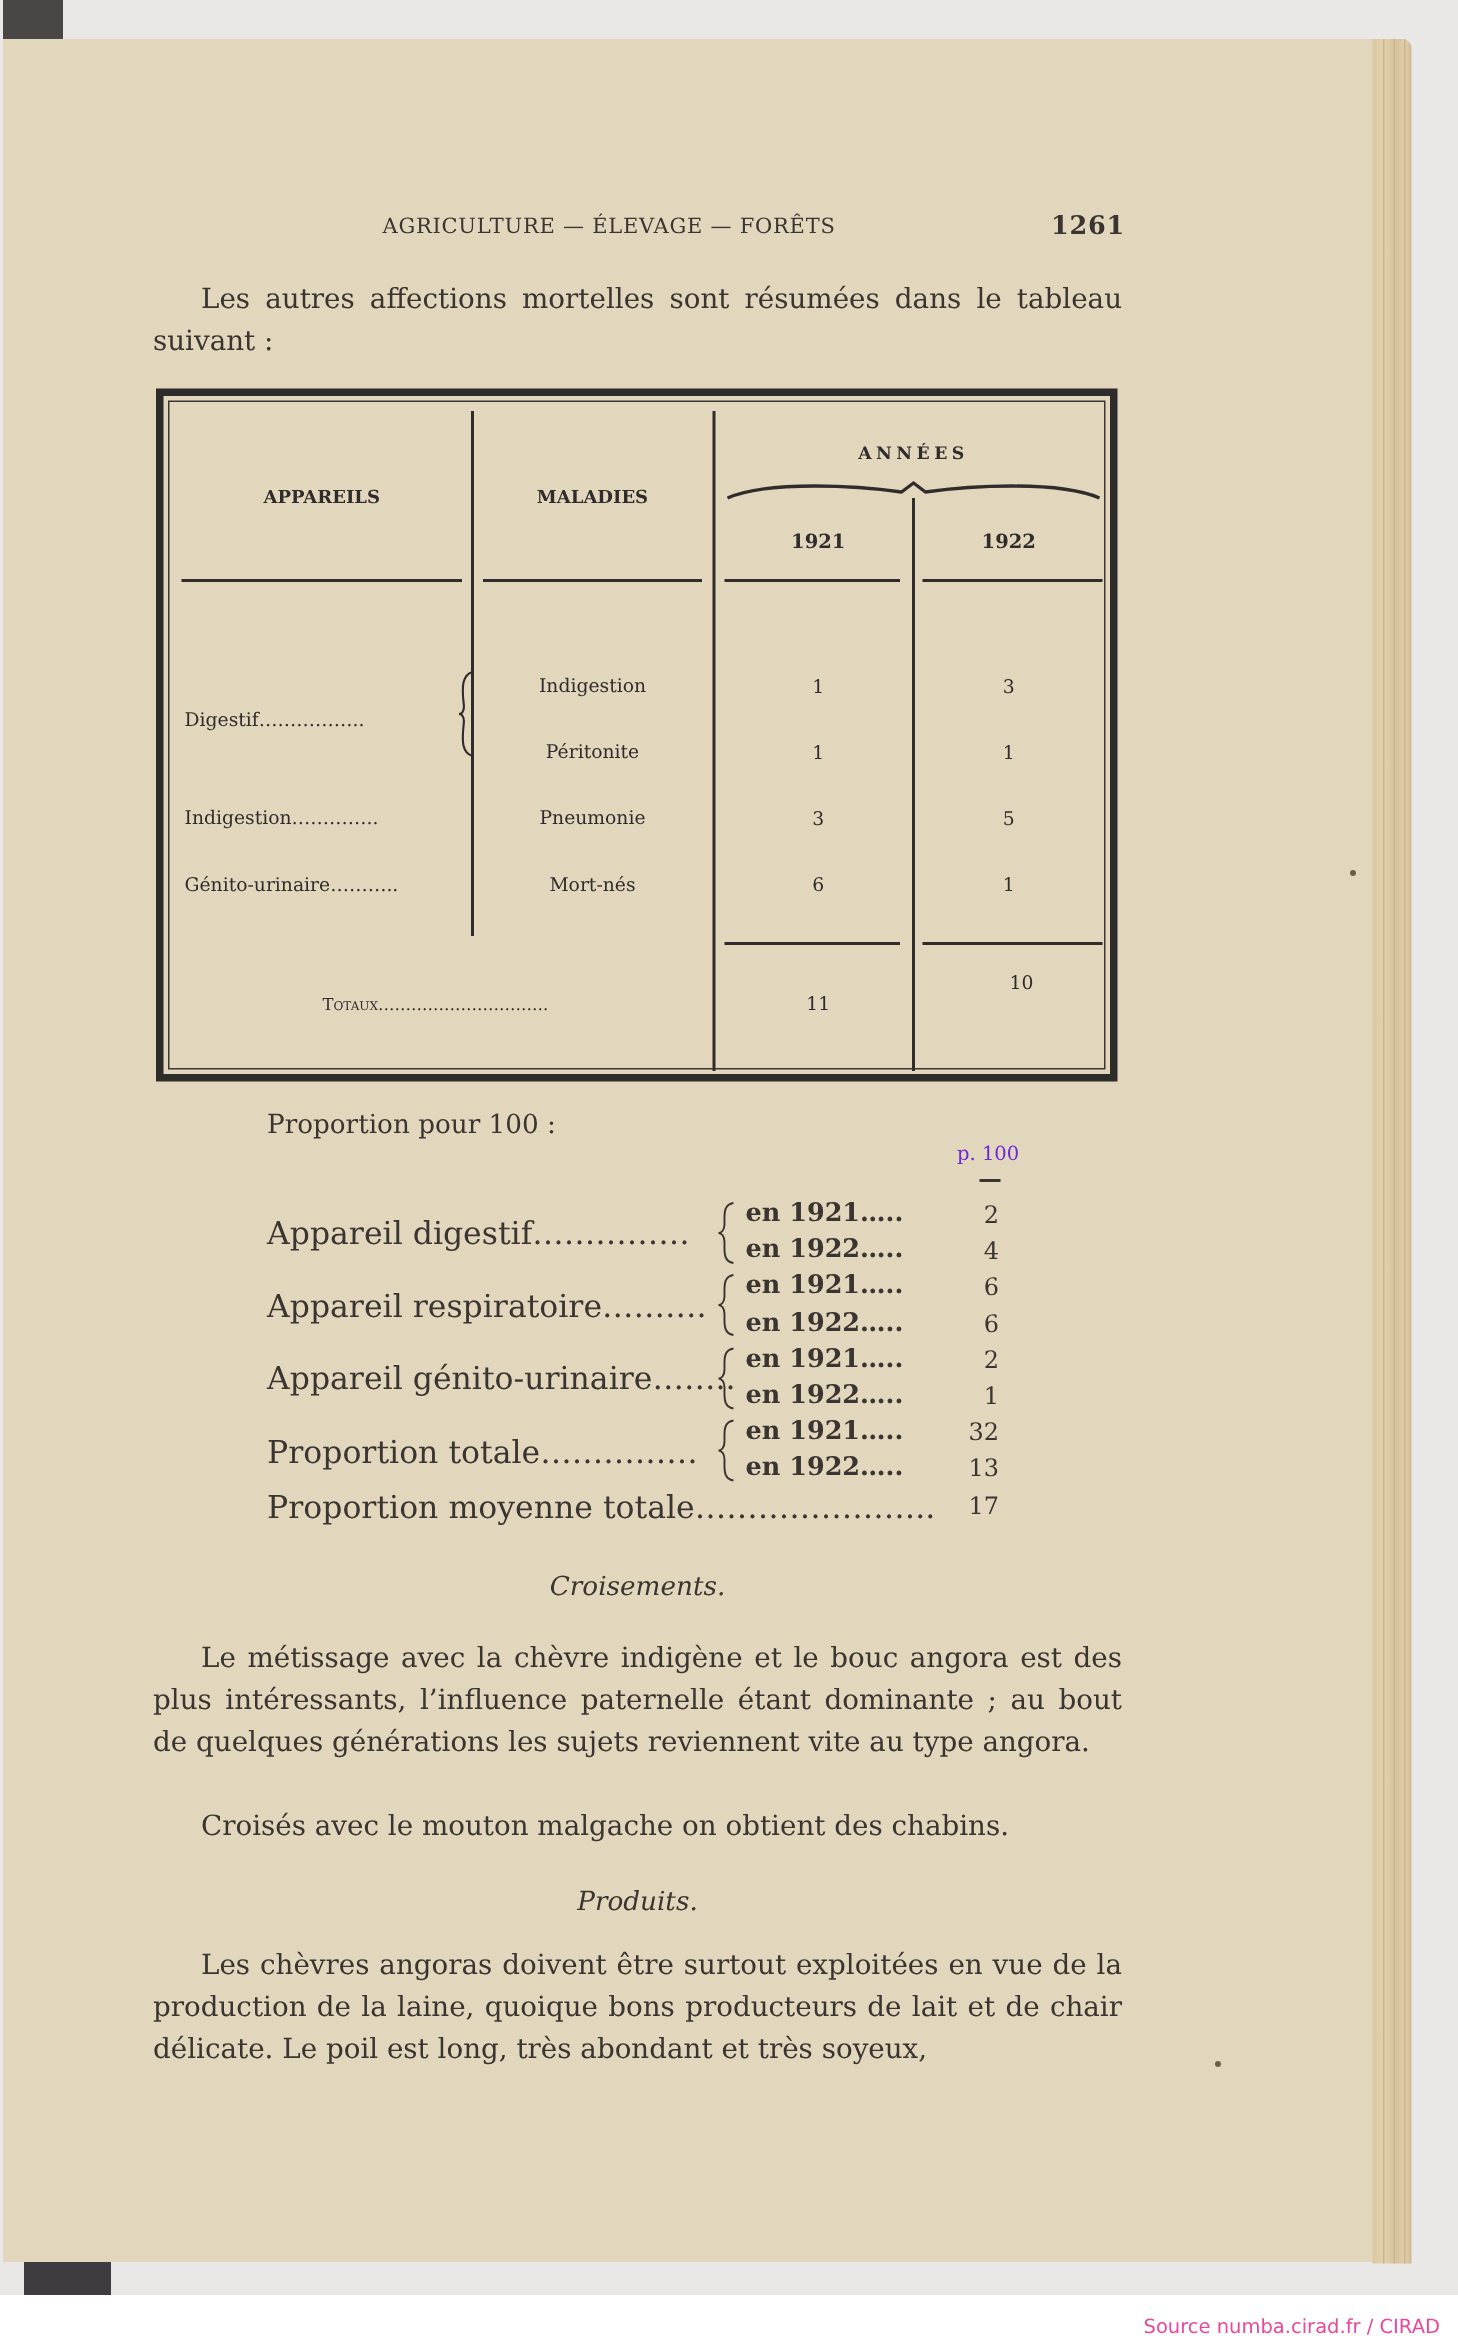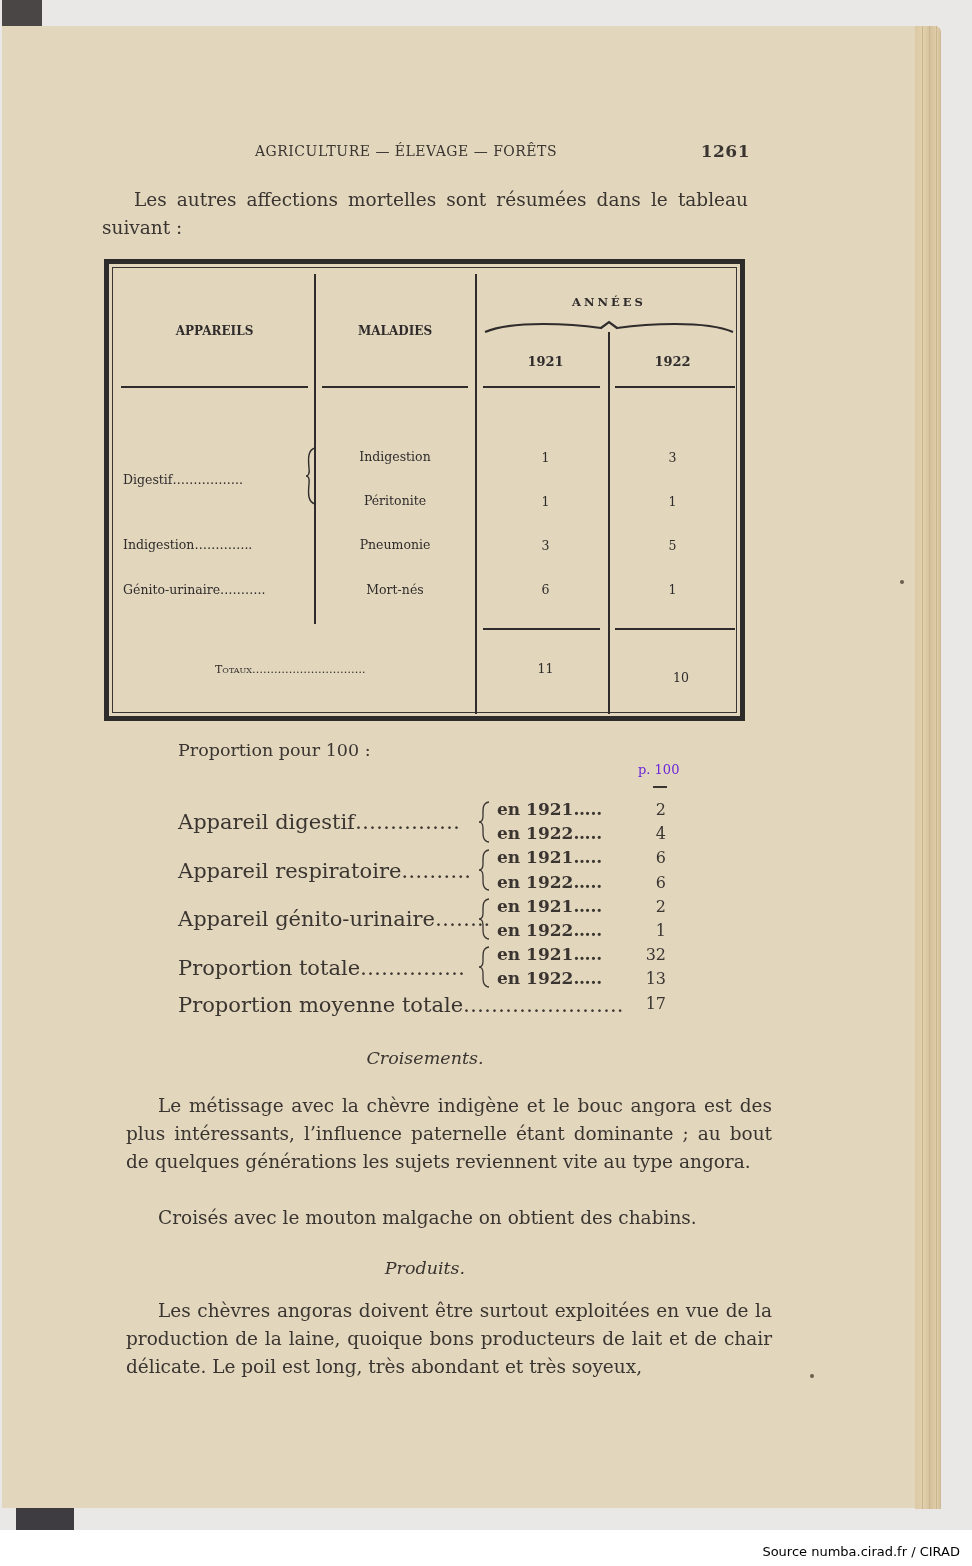--- a/index.html
+++ b/index.html
@@ -59,25 +59,25 @@
   .prop-unit { position: absolute; left: 638px; top: 762px; font-size: 13px; color: #6d28d9; }
   .prop-unit-dash { position: absolute; left: 653px; top: 786px; width: 14px; height: 2px; background: #3a3530; }
   .prop-label { position: absolute; left: 178px; font-size: 21px; color: #3a3530; }
   .prop-year { position: absolute; left: 497px; font-size: 17px; color: #3a3530; font-weight: bold; }
   .prop-val { position: absolute; width: 50px; left: 616px; text-align: right; font-size: 16px; color: #3a3530; }
 
   .section-heading {
     position: absolute; left: 102px; width: 646px; text-align: center;
     font-style: italic; font-size: 17.5px; color: #3a3530;
   }
-  .body-para { text-indent: 32px; margin-left: 24px; }
+  .body-para { text-indent: 32px; }
 
   .source-credit {
     position: absolute; right: 12px; top: 1544px;
-    font-family: "DejaVu Sans", sans-serif; font-size: 13px; color: #000000;
+    font-family: "DejaVu Sans", sans-serif; font-size: 13px; color: #ec4899;
   }
   .speck { position: absolute; width: 4px; height: 4px; border-radius: 50%; background: #6b5d4a; }
 </style>
 </head>
 <body>
 
 <div class="scan-bg"></div>
 <div class="corner-dark-top"></div>
 <div class="corner-dark-bottom"></div>
 <div class="page"></div>
@@ -135,21 +135,21 @@
   <div class="td center" style="left:374px; top:274px; width:125px">3</div>
   <div class="td center" style="left:501px; top:274px; width:125px">5</div>
 
   <div class="td" style="left:14px; top:318px">Génito-urinaire………..</div>
   <div class="td center" style="left:213px; top:318px; width:146px">Mort-nés</div>
   <div class="td center" style="left:374px; top:318px; width:125px">6</div>
   <div class="td center" style="left:501px; top:318px; width:125px">1</div>
 
   <div class="td" style="left:106px; top:399px; font-size:11px; font-variant:small-caps">Totaux………………………….</div>
   <div class="td center" style="left:374px; top:397px; width:125px">11</div>
-  <div class="td center" style="left:501px; top:406px; width:142px">10</div>
+  <div class="td center" style="left:501px; top:383px; width:142px">10</div>
 </div>
 
 <div class="prop-title">Proportion pour 100 :</div>
 <div class="prop-unit">p. 100</div>
 <div class="prop-unit-dash"></div>
 
 <div class="prop-label" style="top:810px">Appareil digestif……………</div>
 <svg class="brace-svg" style="left:477px; top:800px" width="14" height="44">
     <path d="M12,2 C5,3 6,10 6,16 C6,20 4,22 2,22 C4,22 6,24 6,28 C6,34 5,41 12,42" fill="none" stroke="#3a3530" stroke-width="1.3"></path>
   </svg>

